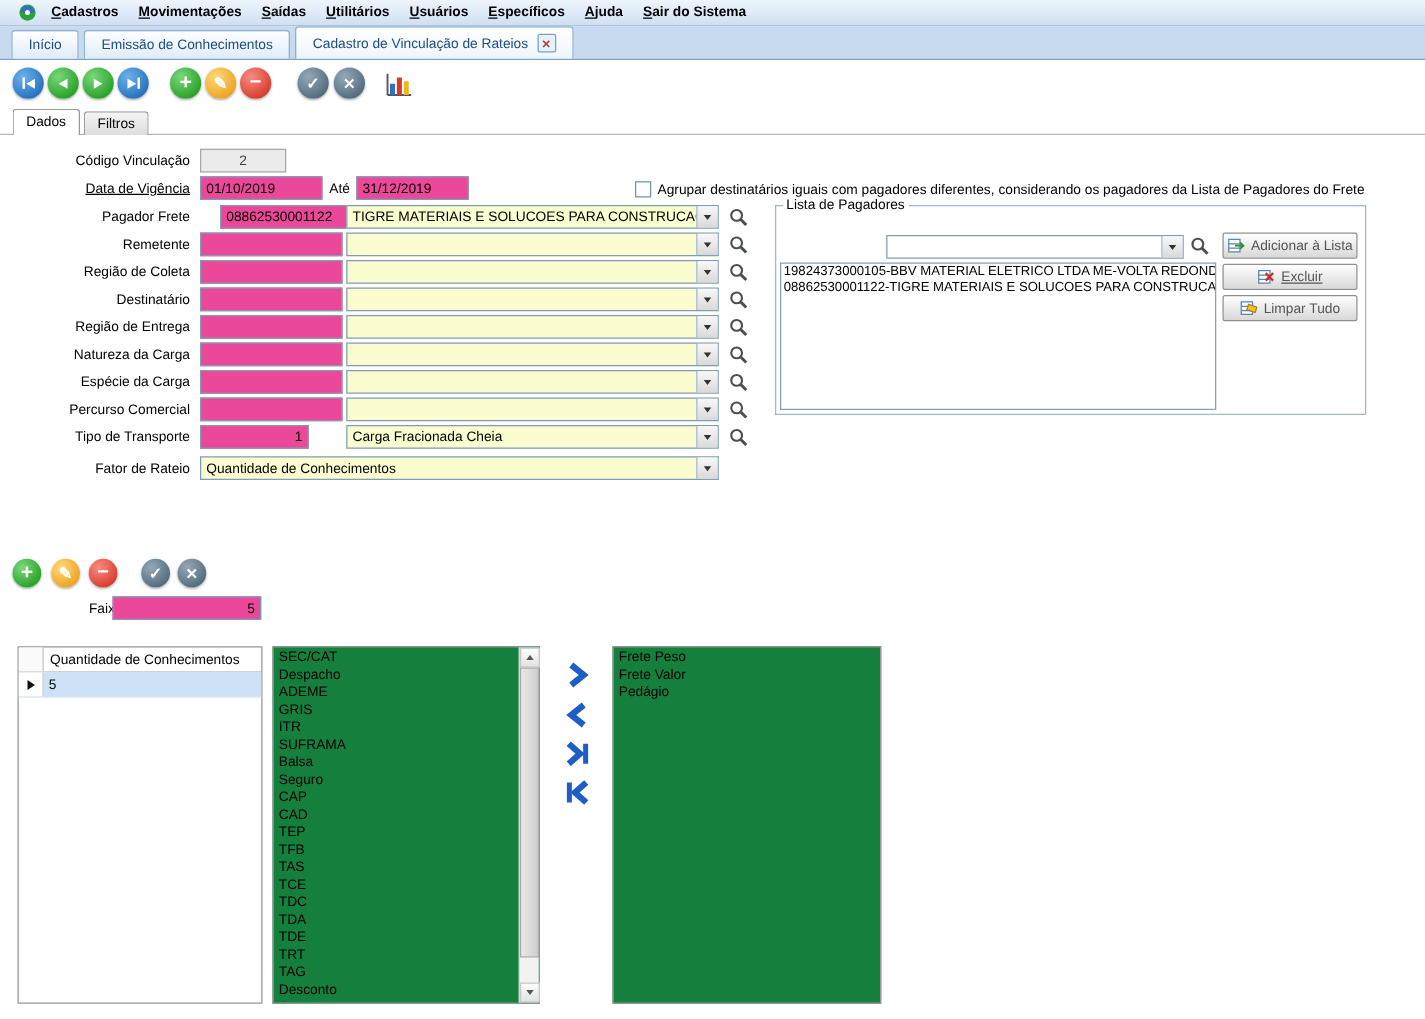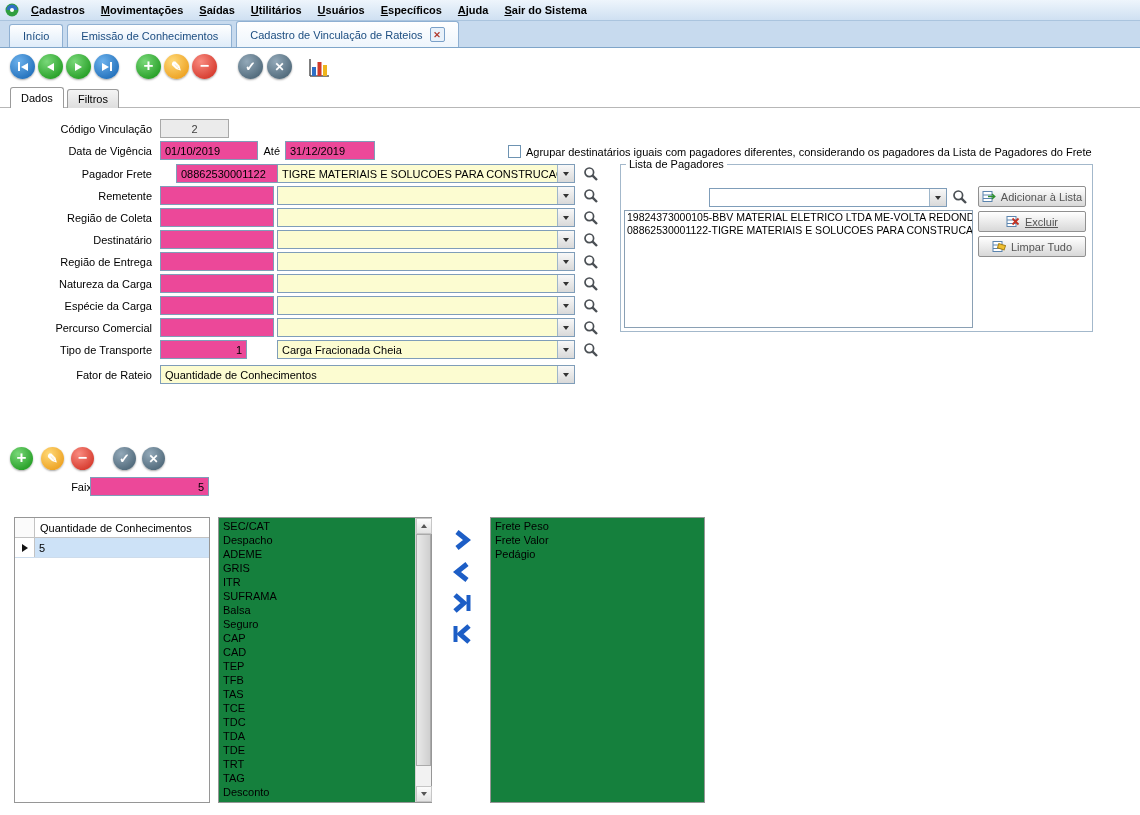--- a/index.html
+++ b/index.html
@@ -1,20 +1,20 @@
 <!DOCTYPE html>
 <html><head>
 <meta charset="utf-8">
 <style>
   html,body{margin:0;padding:0;background:#fff;}
   *{box-sizing:border-box;}
   #app{position:relative;width:1140px;height:815px;font-family:"Liberation Sans",sans-serif;font-size:11px;color:#000;background:#fff;overflow:hidden;}
 
   
-  #menubar{position:absolute;left:0;top:0;width:100%;height:21px;background:linear-gradient(#eef5fc,#cfe0f2);border-bottom:1px solid #aac4de;display:flex;align-items:center;padding-left:3px;}
+  #menubar{position:absolute;left:0;top:0;width:100%;height:21px;background:linear-gradient(#eef5fc,#cfe0f2);border-bottom:1px solid #aac4de;display:flex;align-items:center;padding-left:13px;}
   #app-logo{width:18px;height:16px;display:flex;align-items:center;justify-content:center;margin-right:2px;}
   #menu-items{display:flex;align-items:center;}
   .menu-item{padding:2px 8px 3px;font-weight:bold;white-space:nowrap;cursor:default;}
 
   
   #tabbar{position:absolute;left:0;top:21px;width:100%;height:27px;background:#c7daee;border-bottom:1px solid #7fa5c9;display:flex;align-items:flex-end;padding-left:9px;gap:4px;}
   .tab{height:23px;display:flex;align-items:center;gap:7px;padding:0 13px;background:linear-gradient(#ffffff,#dfecf9);border:1px solid #8fb0d2;border-bottom:none;border-radius:3px 3px 0 0;color:#1c4d80;white-space:nowrap;}
   .tab.active{height:26px;background:linear-gradient(#ffffff,#eef5fc);position:relative;z-index:2;}
   .tab-close{width:15px;height:15px;border:1px solid #7aa0c8;background:#e8f1fa;color:#b03a2e;display:flex;align-items:center;justify-content:center;font-size:9px;font-weight:bold;border-radius:2px;}
 
@@ -187,21 +187,21 @@
   <div id="subtabs">
     <div class="subtab active" style="left:10px;">Dados</div>
     <div class="subtab" style="left:67px;">Filtros</div>
   </div>
 
   <div class="flabel" style="top:123px;">Código Vinculação</div>
   <div class="tbox dis ctr" style="left:160px;top:119px;width:69px;">
     <span>2</span>
   </div>
 
-  <div class="flabel" style="top:145px;">Data de Vigência</div>
+  <div class="flabel" style="top:145px;text-decoration:underline;">Data de Vigência</div>
   <div class="tbox" style="left:160px;top:141px;width:98px;">
     <span>01/10/2019</span>
   </div>
   <div class="flabel" style="left:236px;width:44px;top:145px;">Até</div>
   <div class="tbox" style="left:285px;top:141px;width:90px;">
     <span>31/12/2019</span>
   </div>
 
   <div class="cb" style="left:508px;top:145px;"></div>
   <div class="cblabel" style="left:526px;top:146px;">Agrupar destinatários iguais com pagadores diferentes, considerando os pagadores da Lista de Pagadores do Frete</div>

